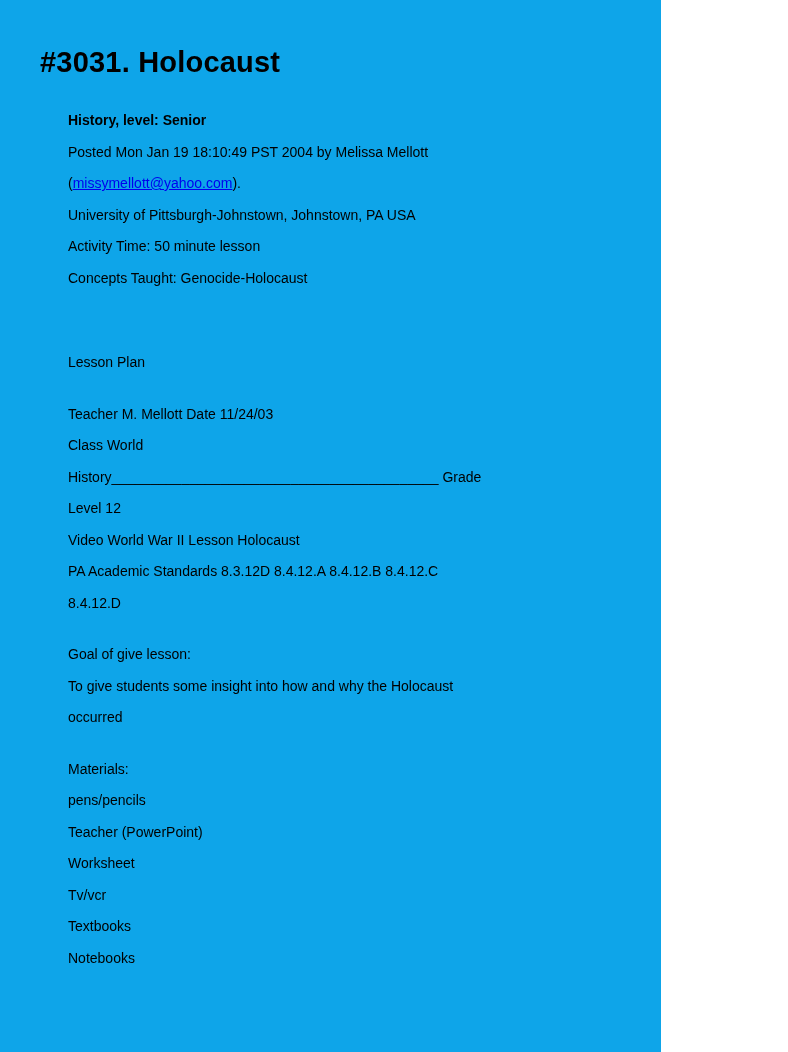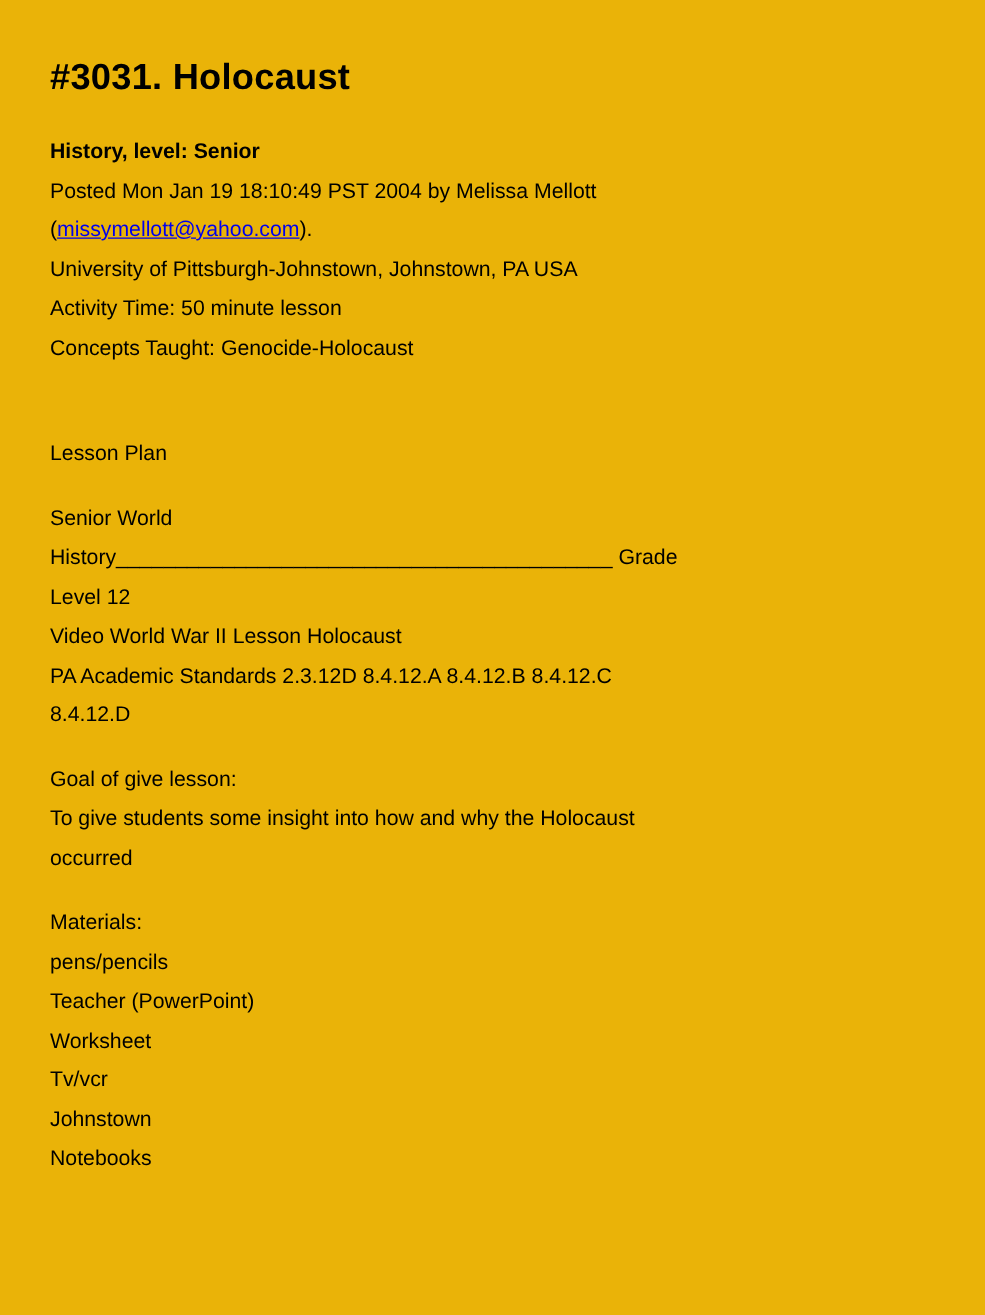--- a/index.html
+++ b/index.html
@@ -3,38 +3,39 @@
 <meta charset="utf-8">
 <style>
   html, body {
     margin: 0;
     padding: 0;
     background: #ffffff;
     color: #000000;
     font-family: "Liberation Sans", "DejaVu Sans", sans-serif;
   }
   .page {
-    width: 788px;
+    width: 661px;
     height: 1052px;
     box-sizing: border-box;
     padding: 0 17px 0 40px;
     overflow: hidden;
-    background: #eab308;
+    background: #0ea5e9;
   }
   h1.title {
     margin: 44px 0 0 0;
     font-size: 29px;
     line-height: 36px;
     font-weight: 700;
     letter-spacing: 0.2px;
   }
   .line {
-    font-size: 17px;
+    font-size: 14px;
     line-height: 31.5px;
     white-space: pre-wrap;
+    margin-left: 28px;
   }
   .bold { font-weight: 700; }
   .meta-block { margin-top: 25px; }
   .lesson-heading-block { margin-top: 53px; }
   .para { margin-top: 20px; }
   a.email-link {
     color: #0000EE;
     cursor: pointer;
   }
 </style>
@@ -52,37 +53,38 @@
     <div class="line">University of Pittsburgh-Johnstown, Johnstown, PA USA</div>
     <div class="line">Activity Time: 50 minute lesson</div>
     <div class="line">Concepts Taught: Genocide-Holocaust</div>
   </div>
 
   <div class="lesson-heading-block">
     <div class="line">Lesson Plan</div>
   </div>
 
   <div class="para">
-    <div class="line">Senior World</div>
+    <div class="line">Teacher M. Mellott Date 11/24/03</div>
+    <div class="line">Class World</div>
     <div class="line">History__________________________________________ Grade</div>
     <div class="line">Level 12</div>
     <div class="line">Video World War II Lesson Holocaust</div>
-    <div class="line">PA Academic Standards 2.3.12D 8.4.12.A 8.4.12.B 8.4.12.C</div>
+    <div class="line">PA Academic Standards 8.3.12D 8.4.12.A 8.4.12.B 8.4.12.C</div>
     <div class="line">8.4.12.D</div>
   </div>
 
   <div class="para">
     <div class="line">Goal of give lesson:</div>
     <div class="line">To give students some insight into how and why the Holocaust</div>
     <div class="line">occurred</div>
   </div>
 
   <div class="para">
     <div class="line">Materials:</div>
     <div class="line">pens/pencils</div>
     <div class="line">Teacher (PowerPoint)</div>
     <div class="line">Worksheet</div>
     <div class="line">Tv/vcr</div>
-    <div class="line">Johnstown</div>
+    <div class="line">Textbooks</div>
     <div class="line">Notebooks</div>
   </div>
 
 </div>
 
 </body></html>

